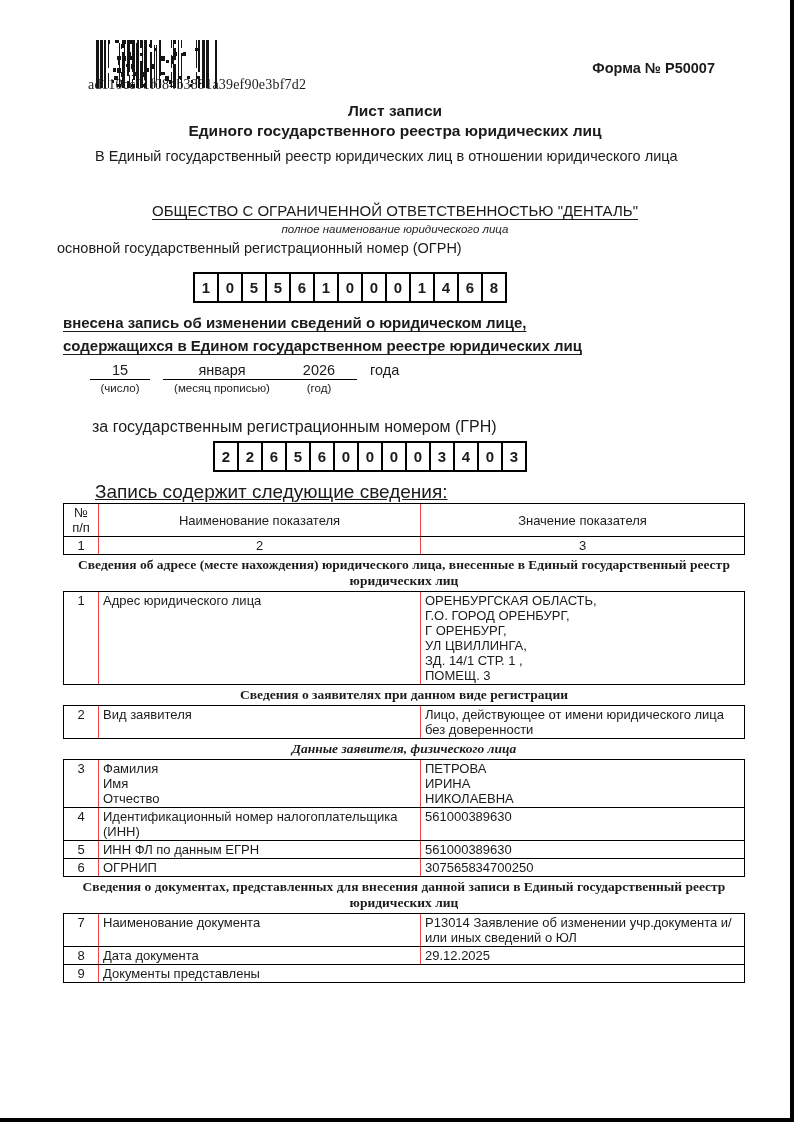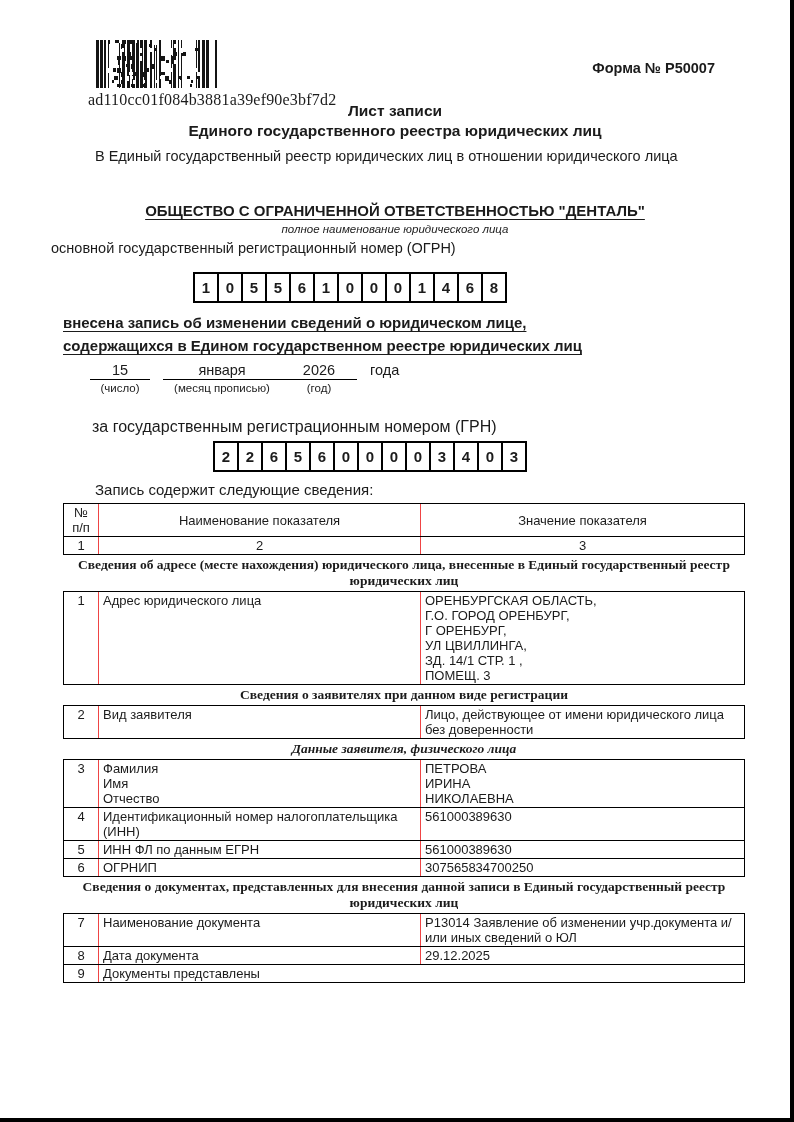--- a/index.html
+++ b/index.html
@@ -10,29 +10,29 @@
     box-sizing:border-box;
     border-right:4px solid #000;
     border-bottom:4px solid #000;
     font-family:"Liberation Sans", sans-serif;
     color:#1b1b1b;
     overflow:hidden;
   }
   .abs{position:absolute;}
   
   .barcode-box{top:40px;left:88px;width:135px;height:50px;}
-  .barcode-text{top:91px;left:88px;font-family:"Liberation Serif",serif;font-size:16px;letter-spacing:0.2px;}
+  .barcode-text{top:77px;left:88px;font-family:"Liberation Serif",serif;font-size:14px;letter-spacing:0.2px;}
   .form-number{top:60px;left:540px;width:175px;text-align:right;font-size:14.5px;font-weight:bold;}
   .title-1{top:102px;left:0;width:100%;text-align:center;font-size:15.5px;font-weight:bold;}
   .title-2{top:122px;left:0;width:100%;text-align:center;font-size:15.5px;font-weight:bold;}
   .intro{top:146px;left:63px;width:672px;font-size:14.5px;line-height:21px;text-indent:32px;}
-  .company-name{top:202px;left:0;width:100%;text-align:center;font-size:15px;font-weight:bold;
+  .company-name{top:202px;left:0;width:100%;text-align:center;font-size:15px;font-weight:normal;
     text-decoration:underline;text-underline-offset:3px;}
   .company-caption{top:223px;left:0;width:100%;text-align:center;font-size:11.5px;font-style:italic;}
-  .ogrn-label{top:240px;left:51px;font-size:14.5px;}
+  .ogrn-label{top:240px;left:57px;font-size:14.5px;}
   
   .digit-row{display:flex;}
   .digit-row .cell{
     width:22px;height:27px;border:2px solid #000;margin-left:-2px;
     display:flex;align-items:center;justify-content:center;
     font-size:15px;font-weight:bold;background:#fff;
   }
   .digit-row .cell:first-child{margin-left:0;}
   .ogrn-digits{top:272px;left:193px;}
   .grn-digits{top:441px;left:213px;}
@@ -40,21 +40,21 @@
   .statement span{text-decoration:underline;text-underline-offset:3px;}
   
   .date-part{top:362px;text-align:center;}
   .date-part .val{font-size:14.5px;border-bottom:1.5px solid #000;padding:0 4px 1px 4px;}
   .date-part .cap{font-size:11.5px;padding-top:2px;}
   .date-day{left:90px;width:60px;}
   .date-month{left:163px;width:118px;}
   .date-year{left:281px;width:76px;}
   .date-suffix{top:362px;left:370px;font-size:14.5px;}
   .grn-label{top:418px;left:92px;font-size:16px;}
-  .record-intro{top:481px;left:95px;font-size:15px;}
+  .record-intro{top:481px;left:95px;font-size:19px;text-decoration:underline;}
   
   .tbl{top:503px;left:63px;width:682px;}
   .tbl-block{border:1.5px solid #000;box-sizing:border-box;background:#fff;}
   .trow{display:flex;align-items:stretch;}
   .trow + .trow{border-top:1px solid #000;}
   .tcell{font-size:13px;line-height:15px;padding:1px 4px;box-sizing:border-box;white-space:pre-line;}
   .tcell + .tcell{border-left:1px solid #ef4444;}
   .c-num{width:34px;text-align:center;flex:0 0 auto;}
   .c-name{width:322px;flex:0 0 auto;}
   .c-value{flex:1 1 auto;}

